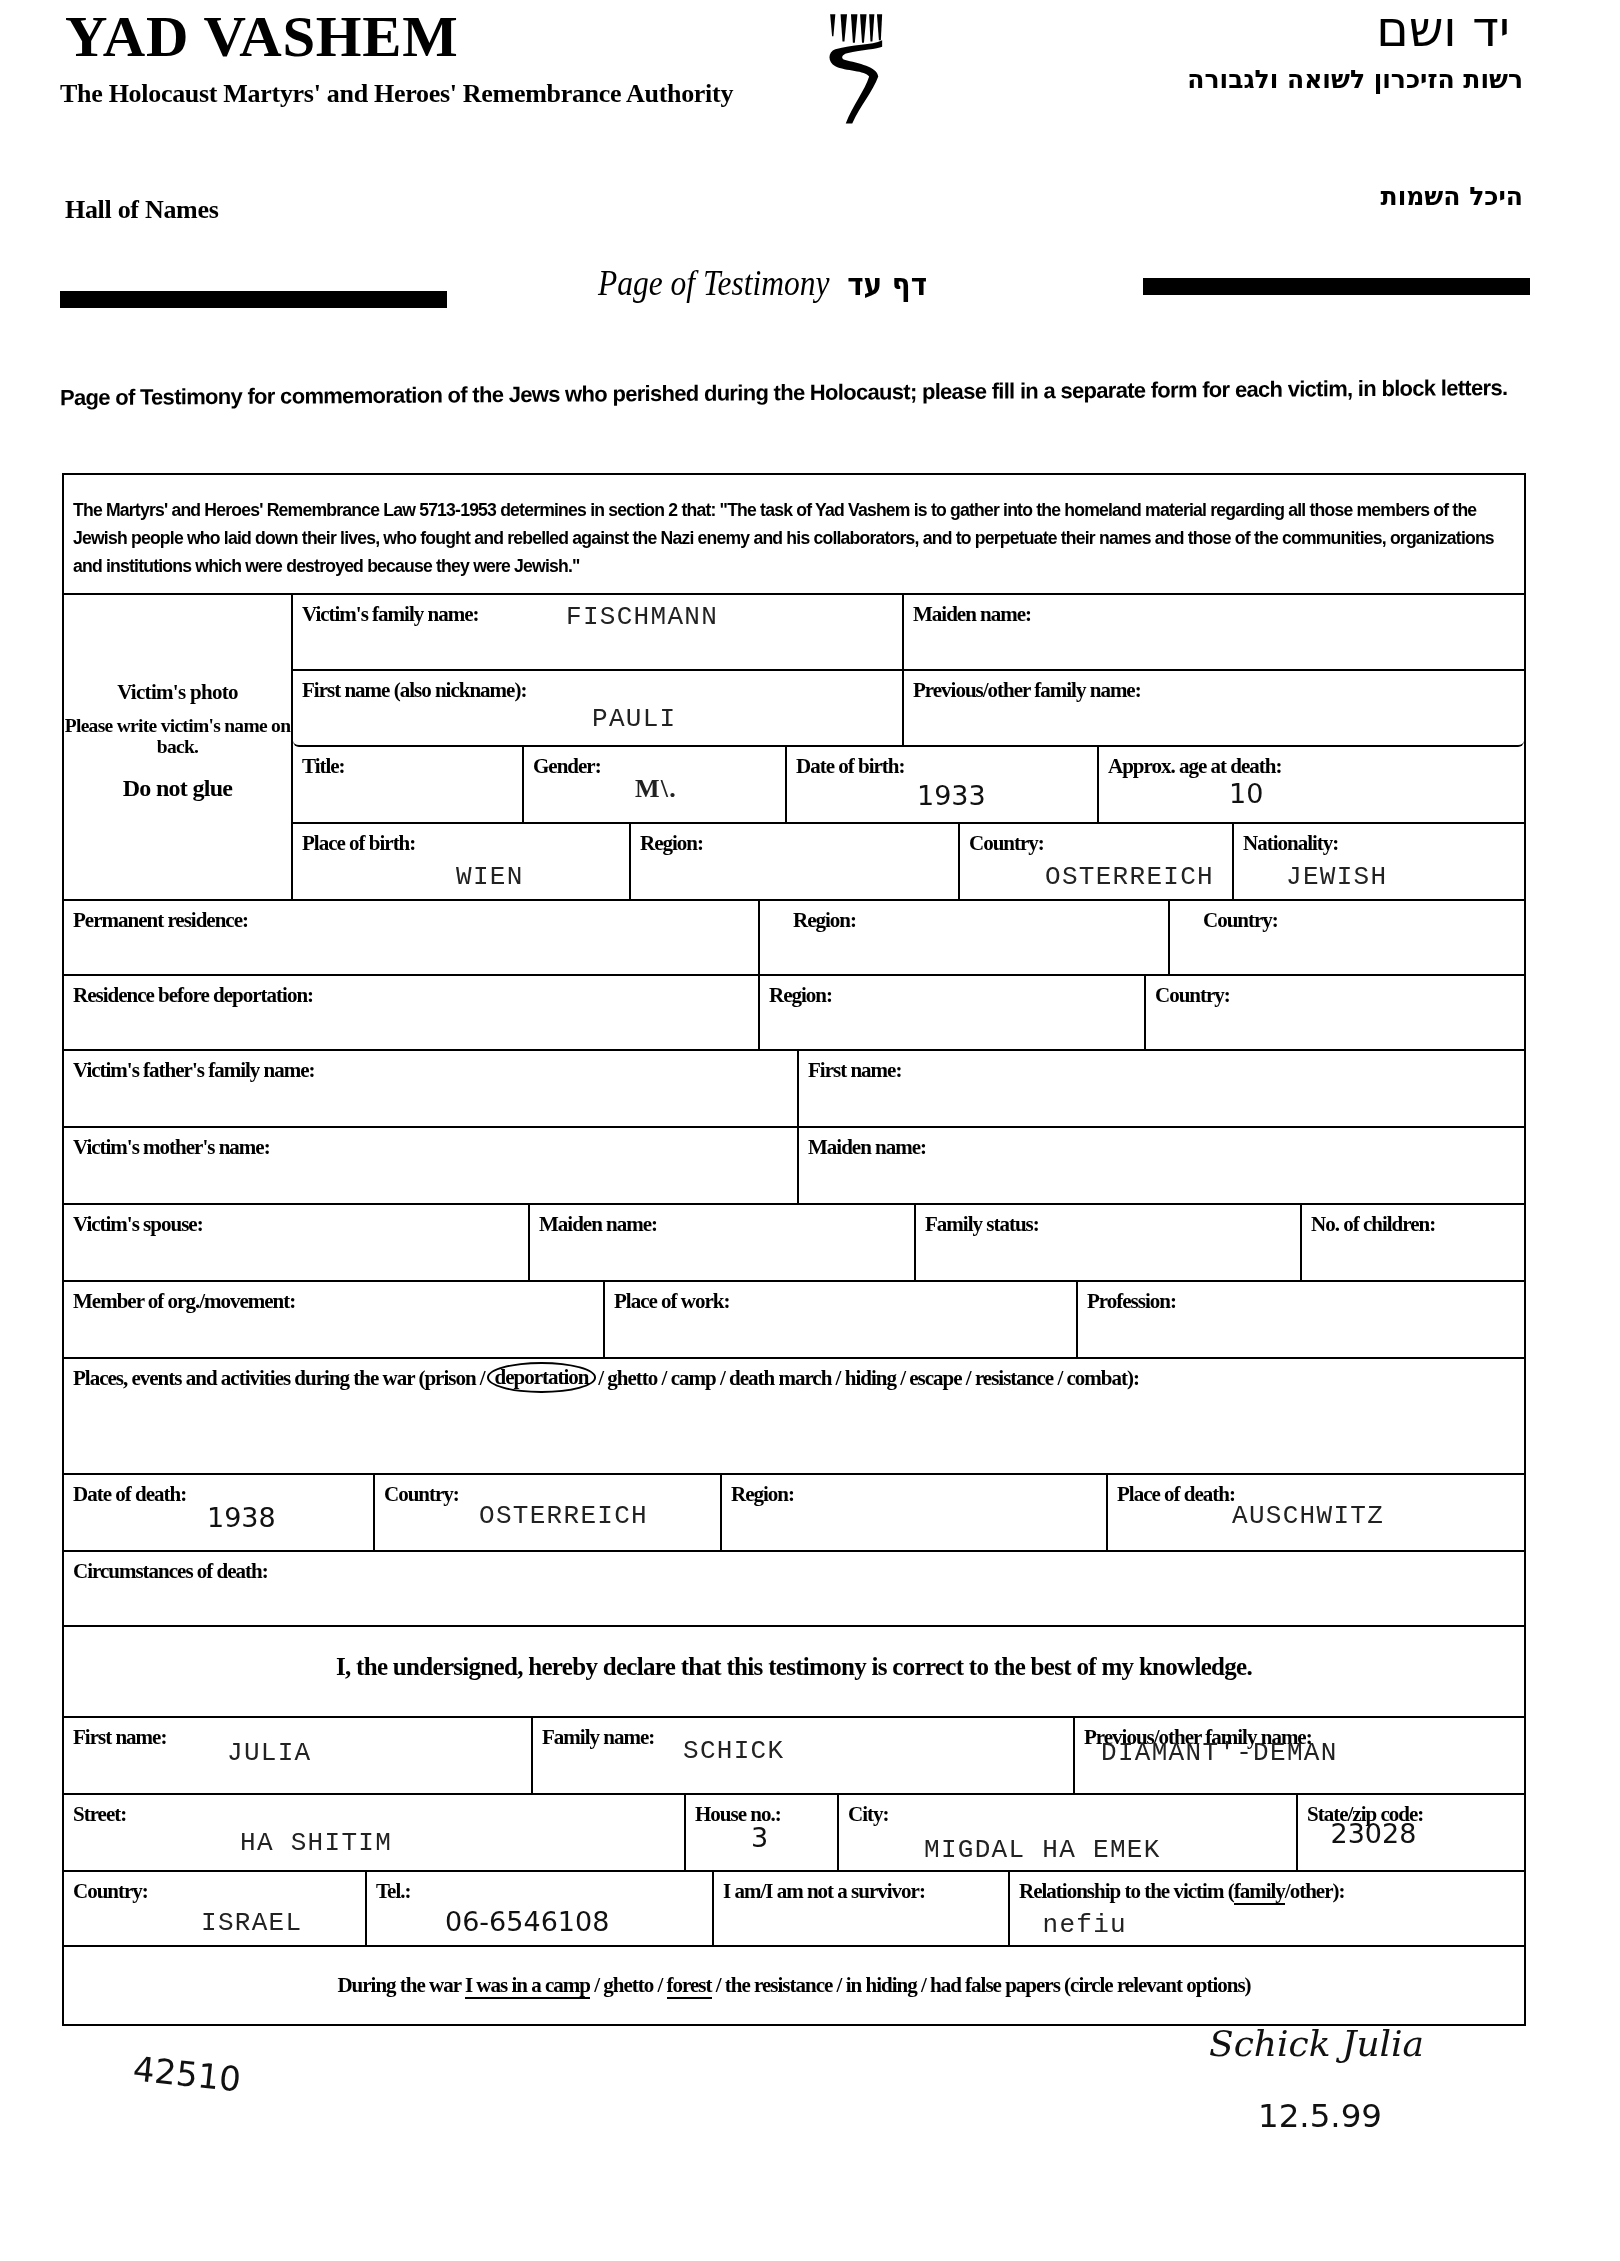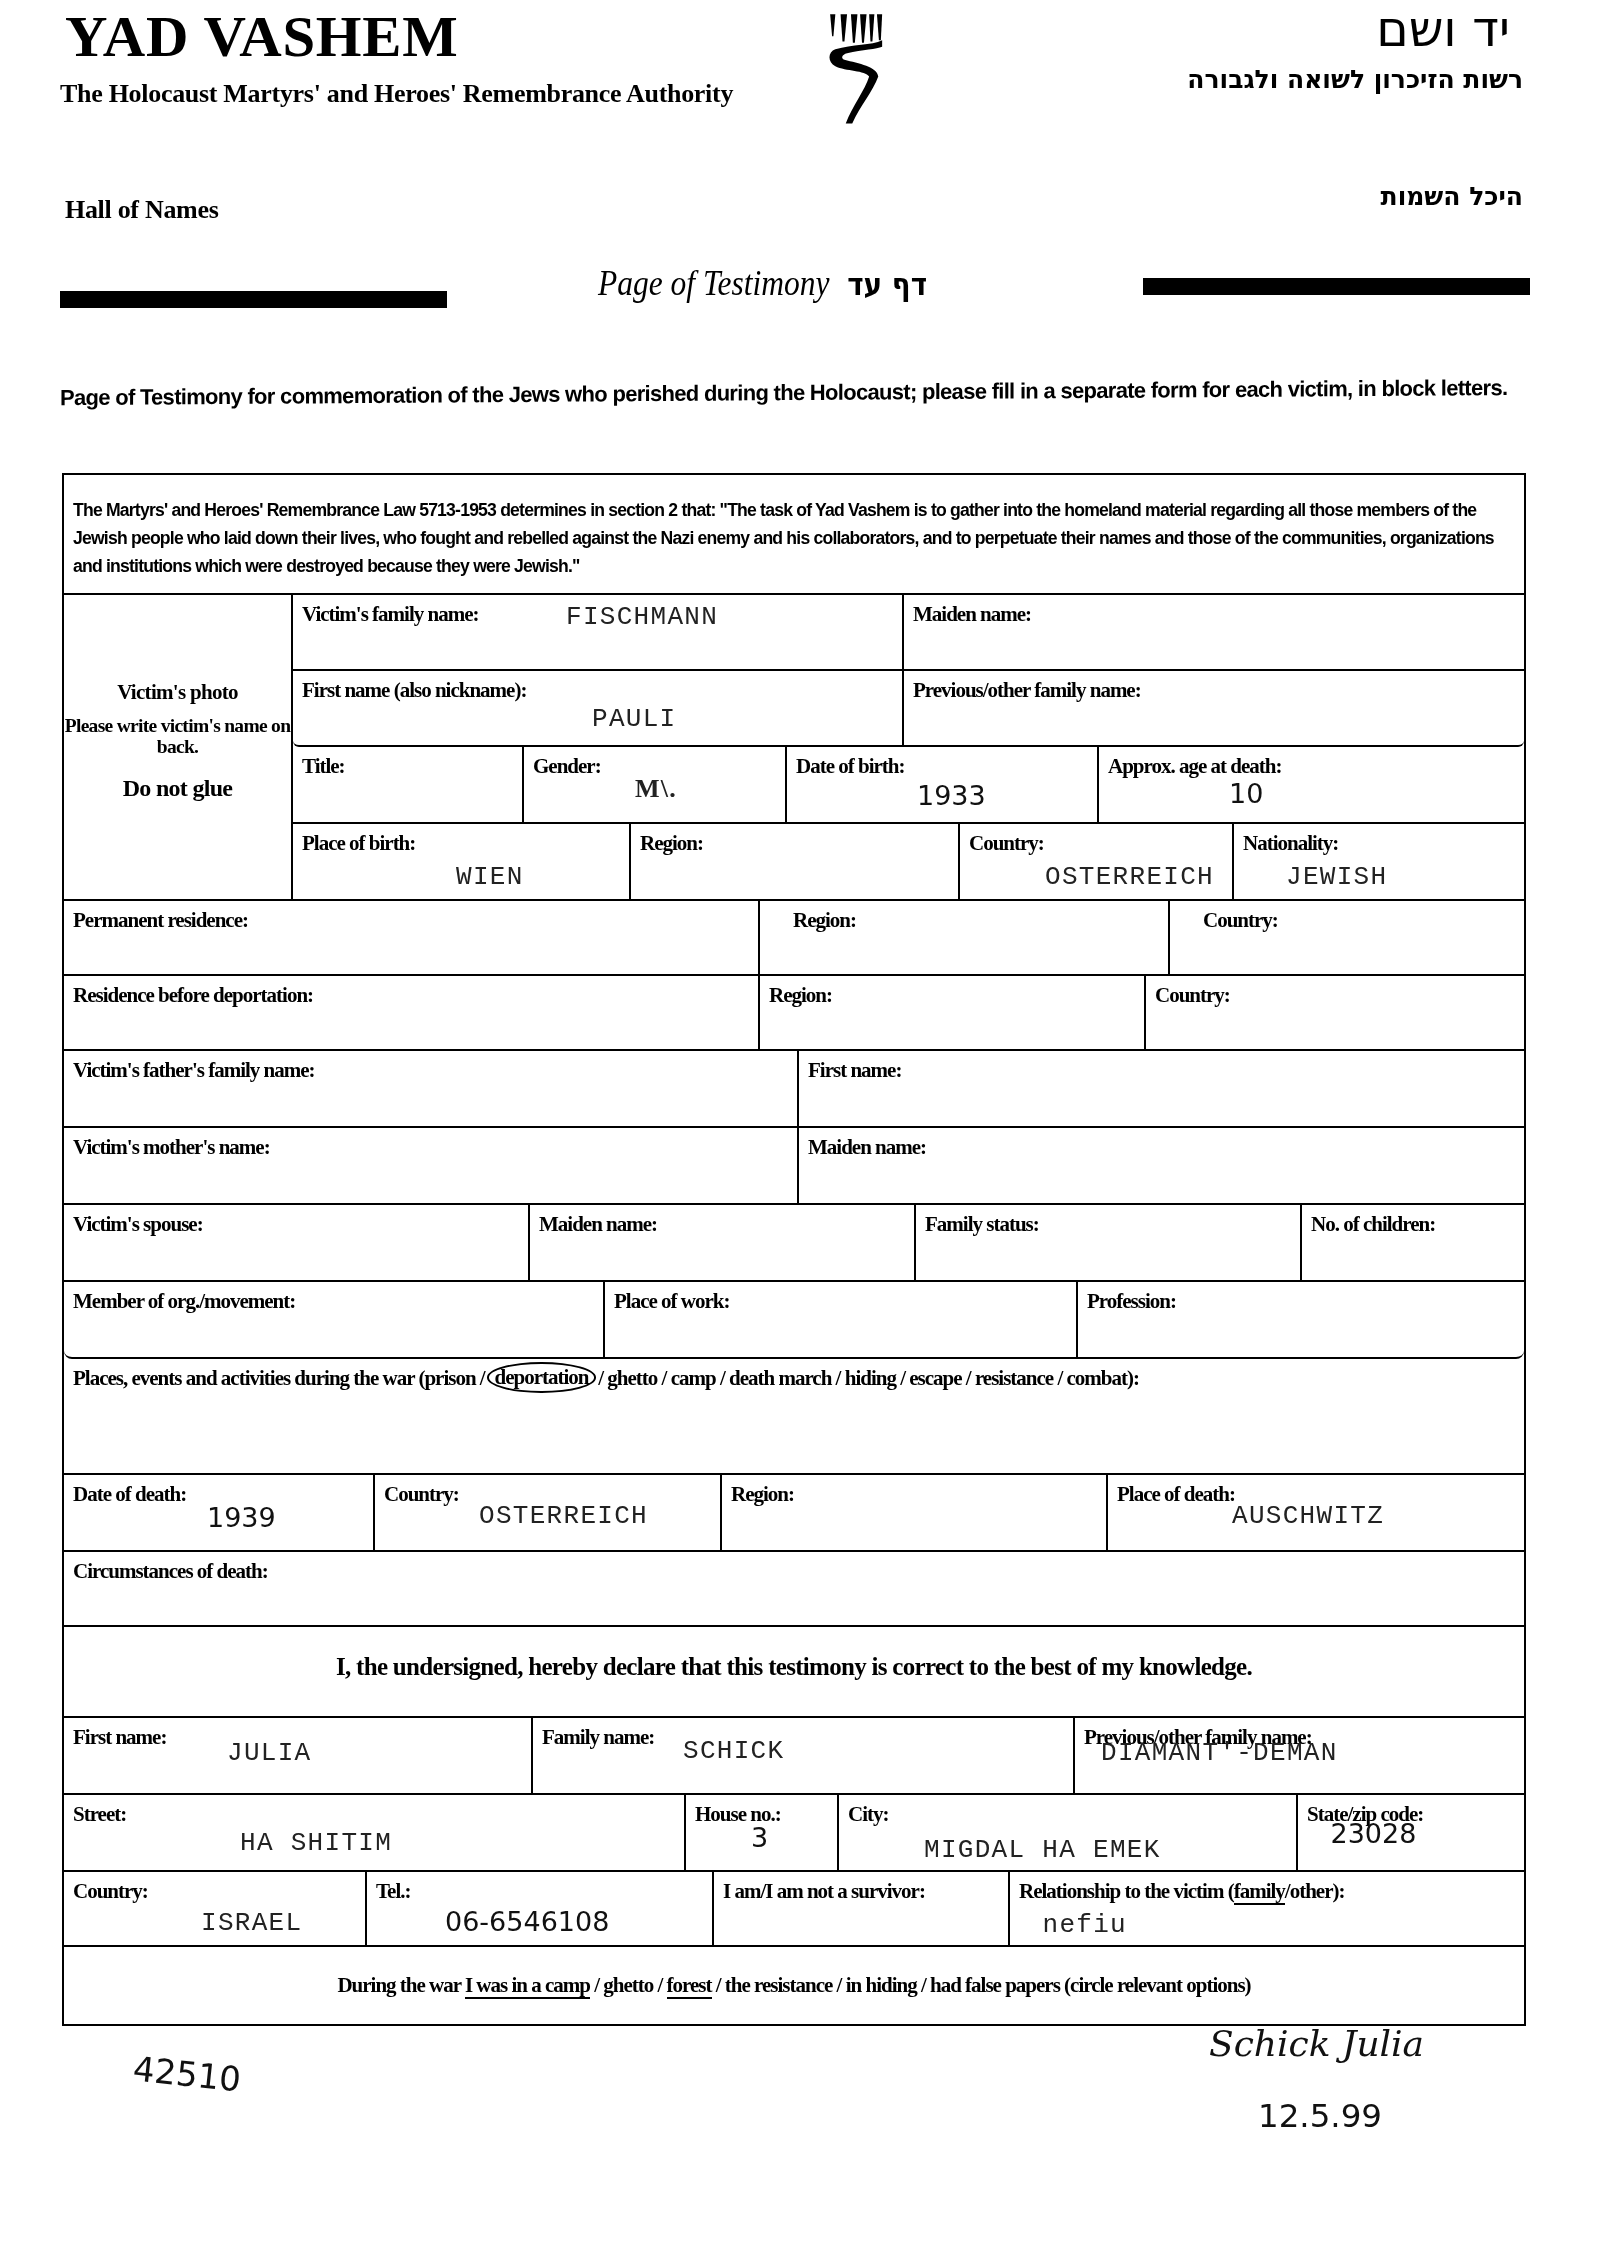--- a/index.html
+++ b/index.html
@@ -148,36 +148,36 @@
   <div class="row" style="height:77px;">
     <div class="cell" style="width:735px;"><span class="lbl">Victim's mother's name:</span></div>
     <div class="cell" style="flex:1;"><span class="lbl">Maiden name:</span></div>
   </div>
   <div class="row" style="height:77px;">
     <div class="cell" style="width:466px;"><span class="lbl">Victim's spouse:</span></div>
     <div class="cell" style="width:386px;"><span class="lbl">Maiden name:</span></div>
     <div class="cell" style="width:386px;"><span class="lbl">Family status:</span></div>
     <div class="cell" style="flex:1;"><span class="lbl">No. of children:</span></div>
   </div>
-  <div class="row" style="height:77px;border-radius:8px;">
+  <div class="row" style="height:77px;">
     <div class="cell" style="width:541px;"><span class="lbl">Member of org./movement:</span></div>
     <div class="cell" style="width:473px;"><span class="lbl">Place of work:</span></div>
     <div class="cell" style="flex:1;"><span class="lbl">Profession:</span></div>
   </div>
   <div class="row" style="height:116px;">
     <div class="cell" style="flex:1;">
       <span class="lbl">Places, events and activities during the war (prison /</span>
       <span class="lbl circled">deportation</span>
       <span class="lbl">/ ghetto / camp / death march / hiding / escape / resistance / combat):</span>
     </div>
   </div>
   <div class="row" style="height:77px;">
     <div class="cell" style="width:311px;">
       <span class="lbl">Date of death:</span>
-      <span class="hand" style="left:143px; top:27px;">1939</span>
+      <span class="hand" style="left:143px; top:27px;">1938</span>
     </div>
     <div class="cell" style="width:347px;">
       <span class="lbl">Country:</span>
       <span class="val" style="left:104px; top:26px;">OSTERREICH</span>
     </div>
     <div class="cell" style="width:386px;"><span class="lbl">Region:</span></div>
     <div class="cell" style="flex:1;">
       <span class="lbl">Place of death:</span>
       <span class="val" style="left:124px; top:26px;">AUSCHWITZ</span>
     </div>

